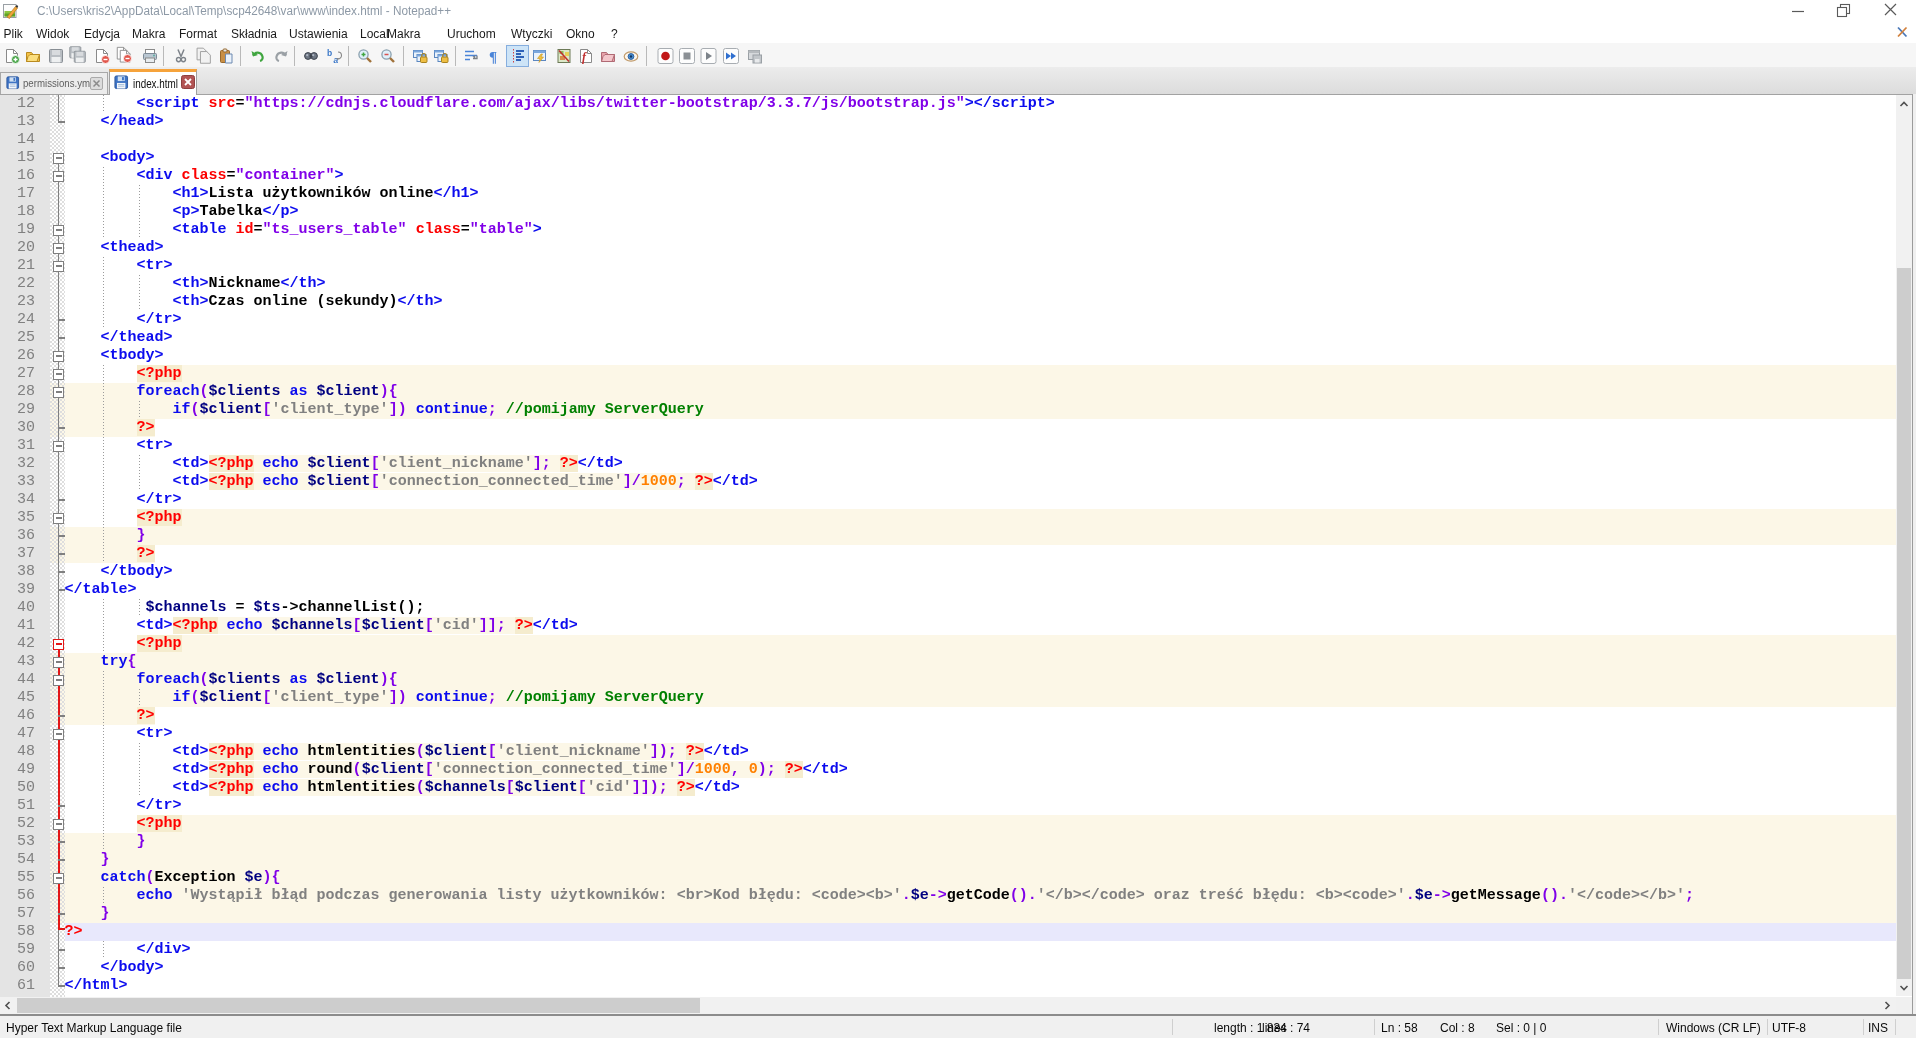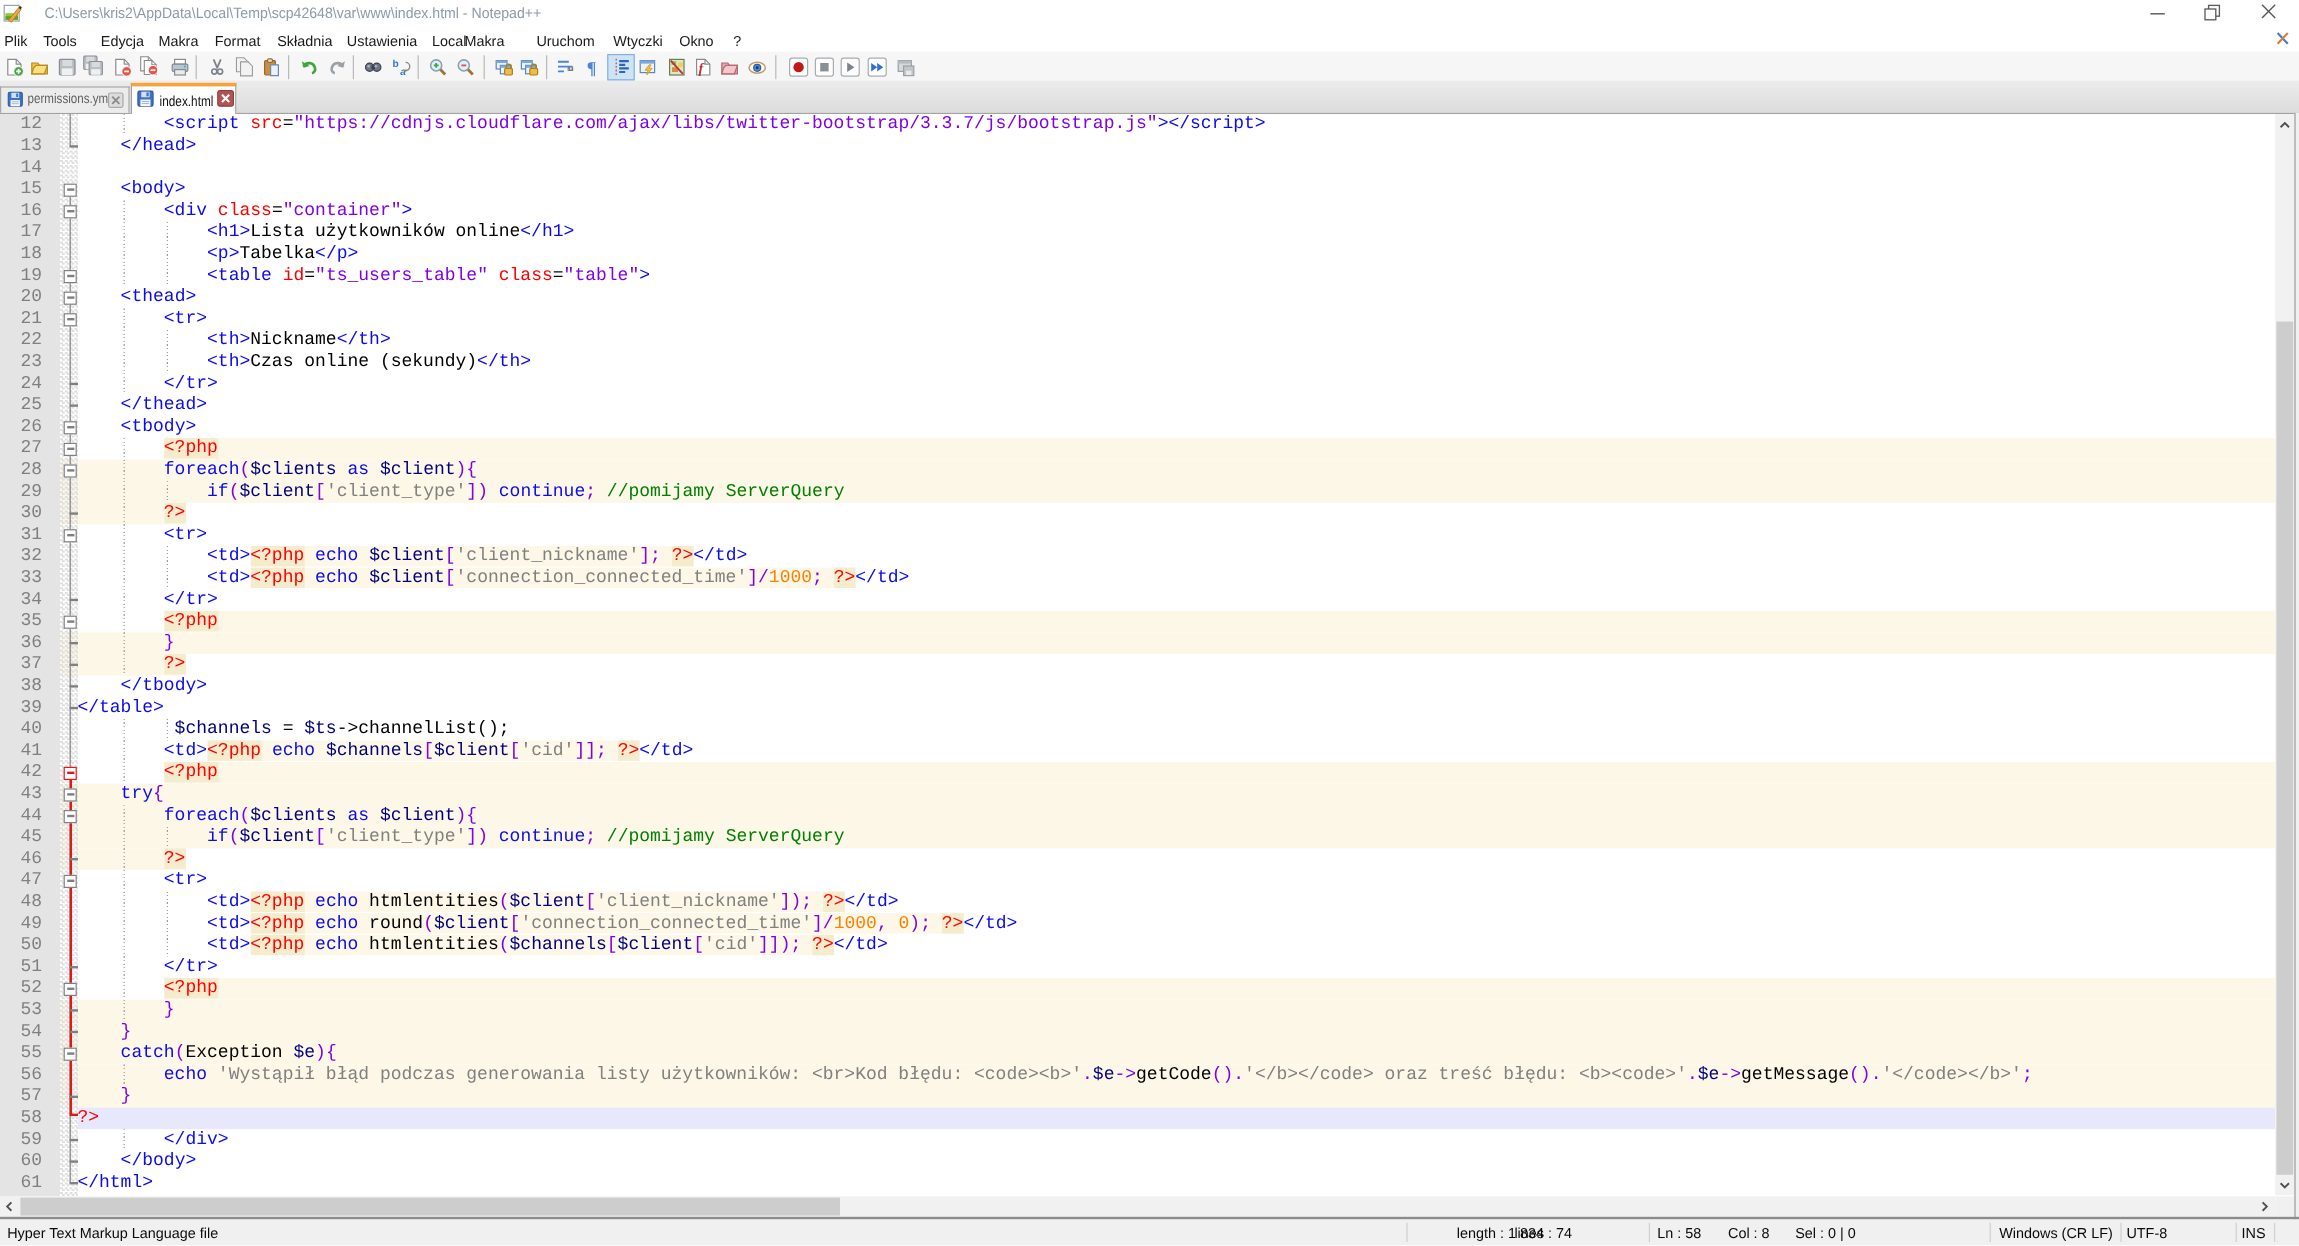--- a/index.html
+++ b/index.html
@@ -1,18 +1,18 @@
 <!DOCTYPE html>
 <html><head><meta charset="utf-8"><style>
 *{margin:0;padding:0;box-sizing:border-box}
 html,body{width:1916px;height:1038px;overflow:hidden}
 body{font-family:"Liberation Sans",sans-serif;background:#fff;position:relative}
 .ab{position:absolute}
 #code{position:absolute;left:64.5px;top:95px;font-family:"Liberation Mono",monospace;
- font-weight:normal;font-size:15px;line-height:18px;white-space:pre;color:#000;z-index:6;letter-spacing:0}
+ font-weight:bold;font-size:15px;line-height:18px;white-space:pre;color:#000;z-index:6;letter-spacing:0}
 #nums{position:absolute;left:0;top:95px;width:35px;text-align:right;
  font-family:"Liberation Mono",monospace;font-size:15px;line-height:18px;color:#808080;z-index:6;white-space:pre}
 .T{color:#0b0bee;font-style:normal}
 .K{color:#0b0bee;font-style:normal}
 .A{color:#fc0000;font-style:normal}
 .V{color:#8000e8;font-style:normal}
 .O{color:#8000e8;font-style:normal}
 .N{color:#000080;font-style:normal}
 .S{color:#808080;font-style:normal}
 .C{color:#008000;font-style:normal}
@@ -32,21 +32,21 @@
 </style></head>
 <body>
 <div class="ab" style="left:0px;top:0px;width:1916px;height:22px;background:#ffffff;z-index:0;"></div>
 <div class="ab" style="left:0px;top:22px;width:1916px;height:21px;background:#ffffff;z-index:0;"></div>
 <div class="ab" style="left:0px;top:43px;width:1916px;height:24px;background:#f6f6f6;z-index:0;"></div>
 <div class="ab" style="left:0;top:67px;width:1916px;height:27px;background:linear-gradient(#ececec,#dcdcdc);z-index:0"></div>
 <div class="ab" style="left:0px;top:94px;width:1916px;height:1px;background:#a2a2a2;z-index:1;"></div>
 <div class="ab" style="left:37px;top:4px;font-size:12.5px;color:#8d99a6;z-index:3;transform:scaleX(.94);transform-origin:0 0">C:\Users\kris2\AppData\Local\Temp\scp42648\var\www\index.html - Notepad++</div>
 <div class="menu ab" style="left:0;top:27px;width:900px;height:16px;z-index:3">
     <span style="left:3.5px">Plik</span>
-    <span style="left:36px">Tools</span>
+    <span style="left:36px">Widok</span>
     <span style="left:84px">Edycja</span>
     <span style="left:132px">Makra</span>
     <span style="left:179px">Format</span>
     <span style="left:231px">Składnia</span>
     <span style="left:289px">Ustawienia</span>
     <span style="left:360px">Local</span>
     <span style="left:387px">Makra</span>
     <span style="left:447px">Uruchom</span>
     <span style="left:511px">Wtyczki</span>
     <span style="left:566px">Okno</span>

